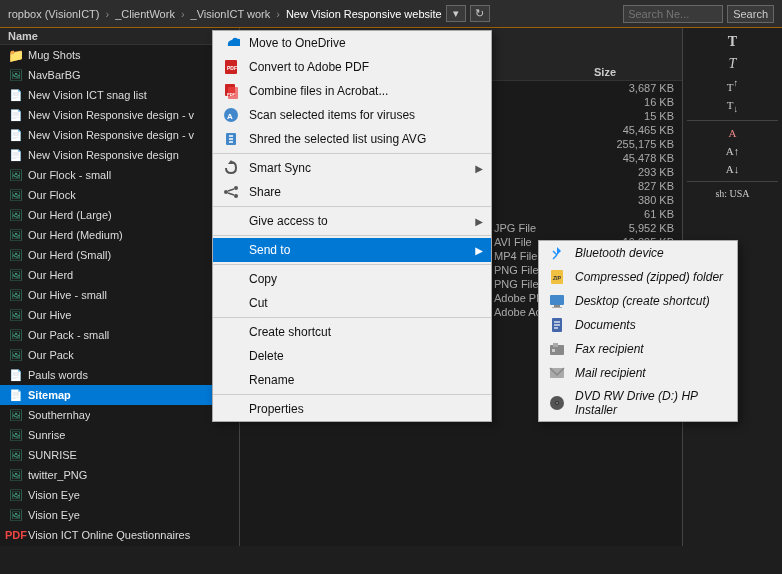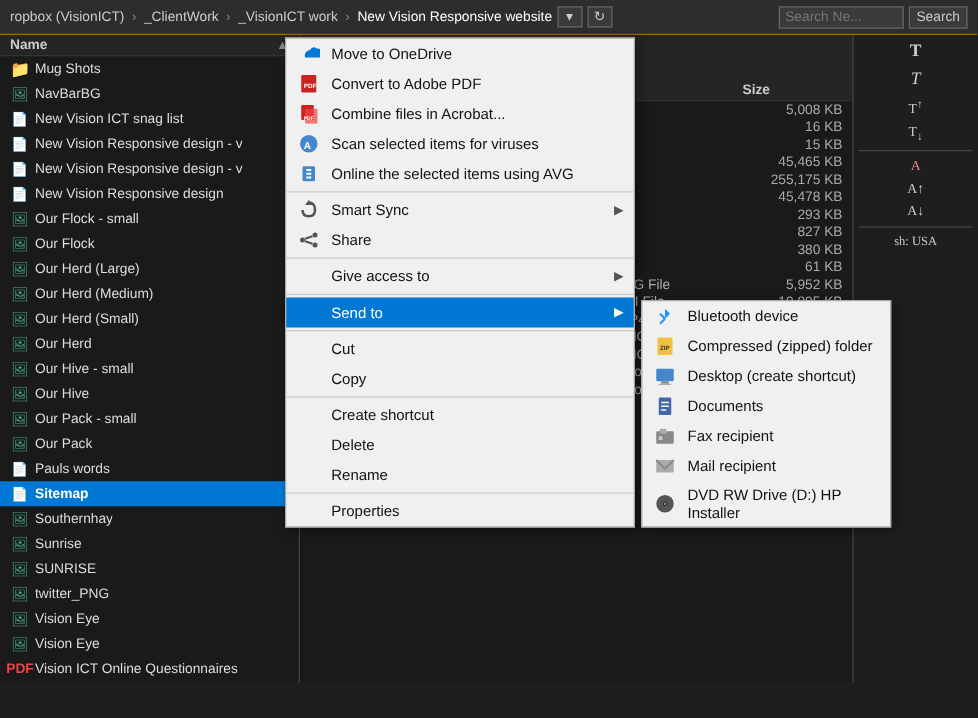--- a/index.html
+++ b/index.html
@@ -162,21 +162,21 @@
       cursor: pointer;
     }
     .right-item .ri-name { color: #ddd; font-size: 11px; overflow: hidden; text-overflow: ellipsis; white-space: nowrap; }
     .right-item .ri-date { color: #aaa; font-size: 11px; }
     .right-item .ri-type { color: #aaa; font-size: 11px; }
     .right-item .ri-size { color: #aaa; font-size: 11px; text-align: right; }
 
     
     .context-menu {
       position: absolute;
-      left: 228px;
+      left: 212px;
       top: 30px;
       width: 280px;
       background: #f0f0f0;
       border: 1px solid #aaa;
       box-shadow: 3px 3px 8px rgba(0,0,0,0.4);
       z-index: 100;
       font-size: 12px;
     }
     .cm-item {
       display: flex;
@@ -205,28 +205,29 @@
       font-size: 12px;
     }
     .cm-arrow {
       font-size: 10px;
       color: #555;
     }
 
     
     .context-menu-2 {
       position: absolute;
-      left: 513px;
+      left: 538px;
       top: 240px;
       width: 200px;
       background: #f0f0f0;
       border: 1px solid #aaa;
       box-shadow: 3px 3px 8px rgba(0,0,0,0.4);
       z-index: 101;
       font-size: 12px;
+      font-style: italic;
     }
 
     
     .editor-panel {
       width: 100px;
       background: #1e1e1e;
       border-left: 1px solid #444;
       display: flex;
       flex-direction: column;
       padding: 4px;
@@ -424,21 +425,21 @@
     <div class="right-header">
       <span>Name</span>
       <span></span>
       <span></span>
       <span>Size</span>
     </div>
     <div class="right-item">
         <span class="ri-name"></span>
         <span class="ri-date"></span>
         <span class="ri-type"></span>
-        <span class="ri-size">5,008 KB</span>
+        <span class="ri-size">3,687 KB</span>
       </div>
     <div class="right-item">
         <span class="ri-name"></span>
         <span class="ri-date"></span>
         <span class="ri-type"></span>
         <span class="ri-size">16 KB</span>
       </div>
     <div class="right-item">
         <span class="ri-name"></span>
         <span class="ri-date"></span>
@@ -585,21 +586,21 @@
   </div>
   <div class="cm-item">
     <div class="cm-icon">
       <svg width="16" height="16" viewBox="0 0 16 16">
           <rect x="3" y="2" width="10" height="12" rx="1" fill="#4488cc"></rect>
           <line x1="6" y1="5" x2="10" y2="5" stroke="white" stroke-width="1.5"></line>
           <line x1="6" y1="8" x2="10" y2="8" stroke="white" stroke-width="1.5"></line>
           <line x1="6" y1="11" x2="10" y2="11" stroke="white" stroke-width="1.5"></line>
         </svg>
     </div>
-    <span class="cm-label">Online the selected items using AVG</span>
+    <span class="cm-label">Shred the selected list using AVG</span>
   </div>
   <div class="cm-separator"></div>
   <div class="cm-item">
     <div class="cm-icon">
       <svg width="16" height="16" viewBox="0 0 16 16">
           <path d="M8 2 Q13 2 13 8 Q13 13 8 13 Q3 13 3 8" fill="none" stroke="#555" stroke-width="2"></path>
           <polygon points="8,0 11,4 5,4" fill="#555"></polygon>
         </svg>
     </div>
     <span class="cm-label">Smart Sync</span>
@@ -625,25 +626,25 @@
   </div>
   <div class="cm-separator"></div>
   <div class="cm-item" style="background:#0078d4;color:#fff;">
     <div class="cm-icon"></div>
     <span class="cm-label">Send to</span>
     <span class="cm-arrow" style="color:#fff;">▶</span>
   </div>
   <div class="cm-separator"></div>
   <div class="cm-item">
     <div class="cm-icon"></div>
+    <span class="cm-label">Copy</span>
+  </div>
+  <div class="cm-item">
+    <div class="cm-icon"></div>
     <span class="cm-label">Cut</span>
-  </div>
-  <div class="cm-item">
-    <div class="cm-icon"></div>
-    <span class="cm-label">Copy</span>
   </div>
   <div class="cm-separator"></div>
   <div class="cm-item">
     <div class="cm-icon"></div>
     <span class="cm-label">Create shortcut</span>
   </div>
   <div class="cm-item">
     <div class="cm-icon"></div>
     <span class="cm-label">Delete</span>
   </div>

